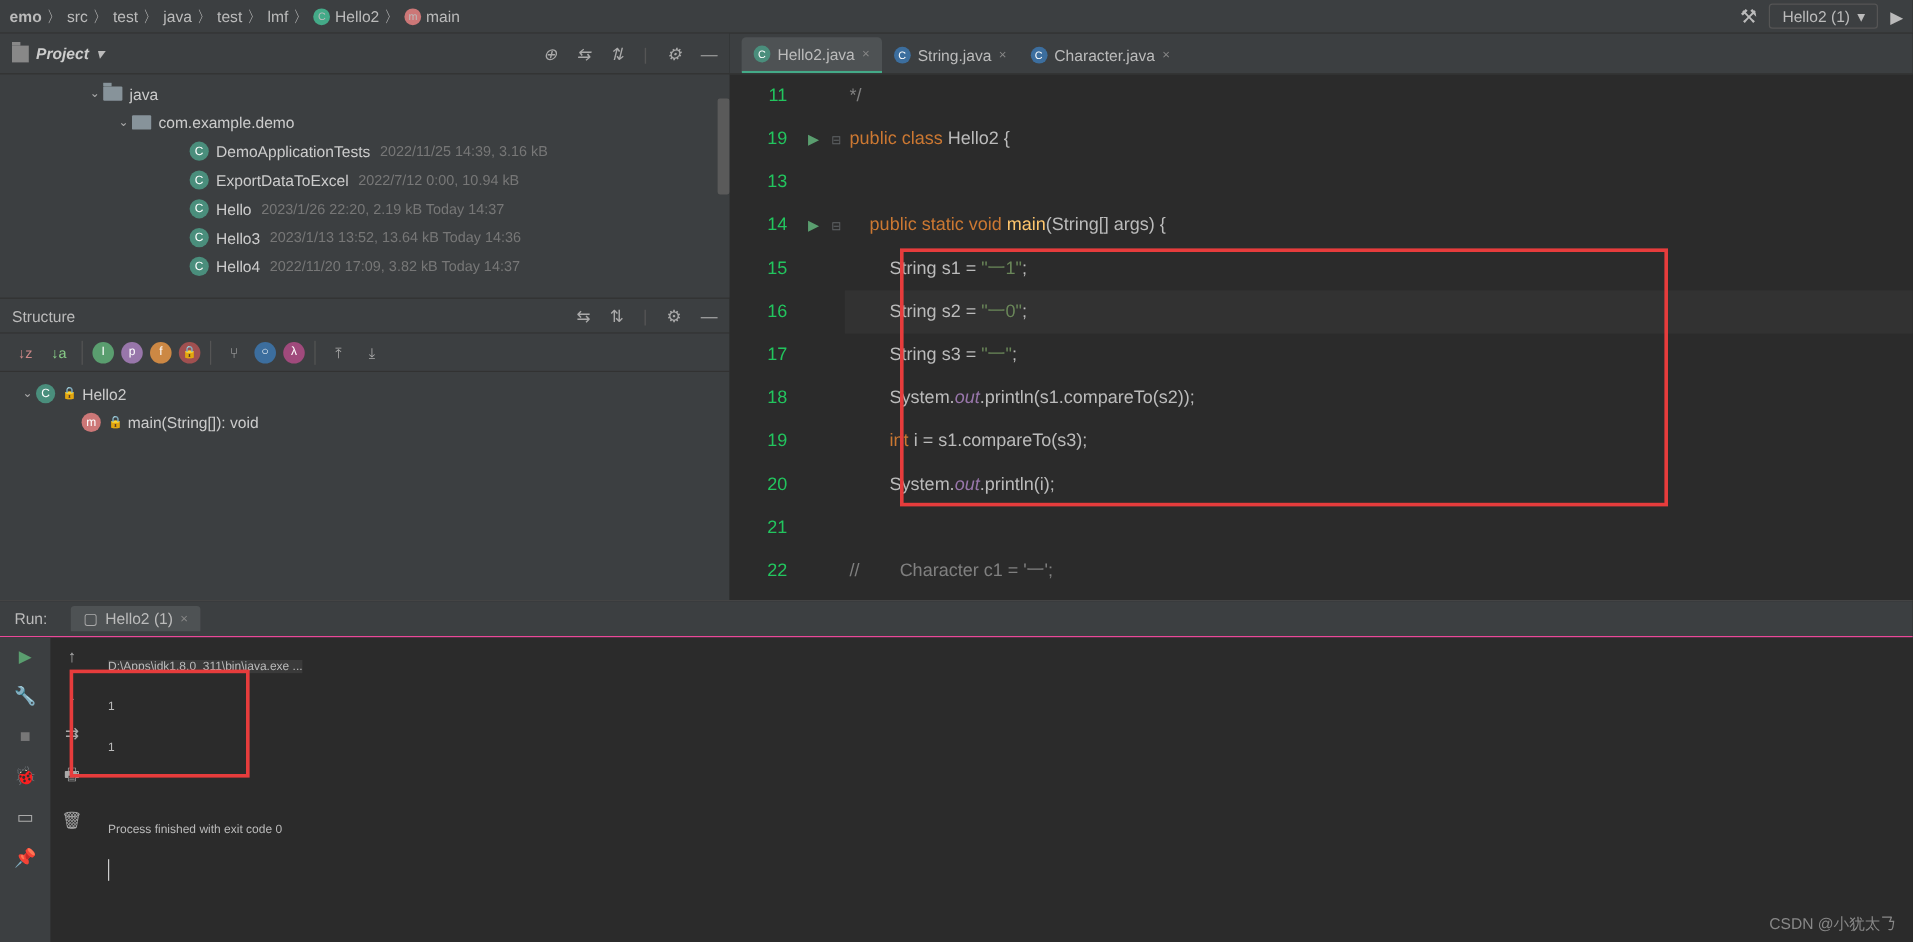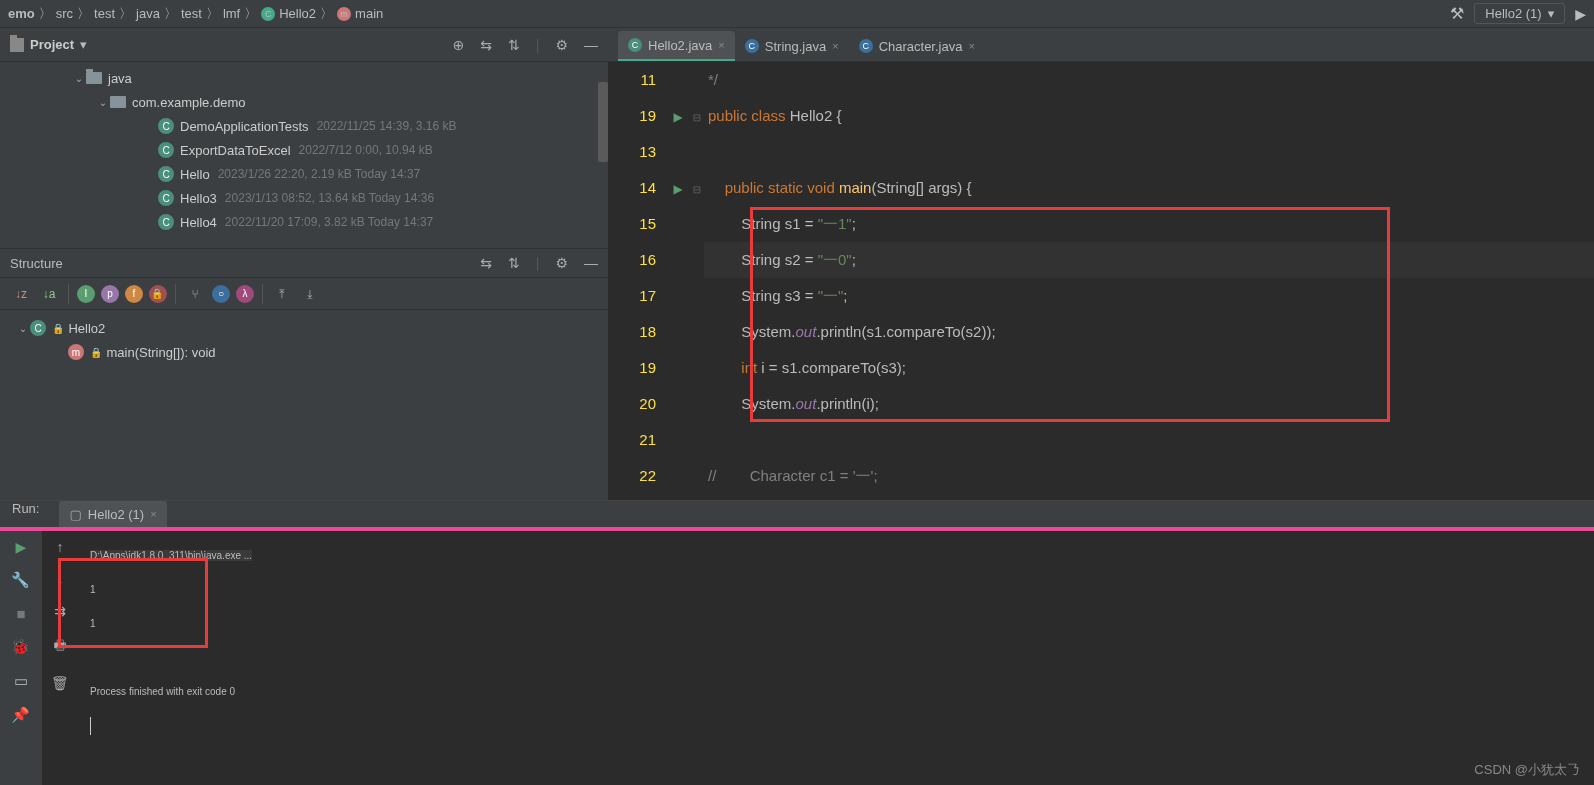--- a/index.html
+++ b/index.html
@@ -10,21 +10,21 @@
 .bc-icon { width:14px; height:14px; border-radius:50%; display:inline-flex; align-items:center; justify-content:center; font-size:9px; margin-right:4px; }
 .bc-c { background:#4a8; color:#fff; }
 .bc-m { background:#c77; color:#fff; }
 .breadcrumb .right { margin-left:auto; display:flex; align-items:center; gap:10px; }
 .hammer-icon { color:#5a9e6f; font-size:16px; }
 .run-config { background:#3c3f41; border:1px solid #555; padding:2px 10px; border-radius:3px; display:flex; align-items:center; gap:6px; }
 .play-grn { color:#5a9e6f; font-size:14px; }
 
 .main-area { display:flex; height:472px; }
 .left-col { width:608px; display:flex; flex-direction:column; }
-.project-header { height:34px; background:#3c3f41; border-bottom:1px solid #323232; display:flex; align-items:center; padding:0 10px; }
+.project-header { height:34px; background:#3c3f41; border-bottom:1px solid #323232; display:flex; align-items:center; padding:0 10px;font-style:italic; }
 .proj-icon { width:14px; height:14px; background:#888; margin-right:6px; display:inline-block; position:relative; }
 .proj-icon::after { content:""; position:absolute; top:-3px; left:0; width:7px; height:3px; background:#888; }
 .proj-title { font-weight:bold; color:#ccc; }
 .proj-dd { margin-left:6px; }
 .hdr-tools { margin-left:auto; display:flex; gap:16px; color:#aaa; font-size:14px; }
 .hdr-tools span { cursor:pointer; }
 
 .project-tree { flex:1; background:#3c3f41; overflow:hidden; padding:4px 0; position:relative; }
 .tree-row { display:flex; align-items:center; height:24px; white-space:nowrap; }
 .tree-arrow { width:14px; color:#aaa; text-align:center; font-size:10px; }
@@ -55,38 +55,38 @@
 .lockbadge { color:#cc8844; margin-right:4px; font-size:10px; }
 
 .editor-col { flex:1; display:flex; flex-direction:column; background:#2b2b2b; }
 .tabs { height:34px; background:#3c3f41; display:flex; align-items:flex-end; border-bottom:1px solid #323232; padding-left:10px; }
 .tab { height:30px; padding:0 10px; display:flex; align-items:center; gap:6px; color:#bbb; border-top-left-radius:4px; border-top-right-radius:4px; }
 .tab.active { background:#4e5254; border-bottom:2px solid #4a8; }
 .tab-icn-c { width:14px; height:14px; border-radius:50%; background:#4a8e7c; color:#fff; font-size:9px; display:inline-flex; align-items:center; justify-content:center; }
 .tab-icn-lib { width:14px; height:14px; border-radius:50%; background:#3c6e9e; color:#fff; font-size:9px; display:inline-flex; align-items:center; justify-content:center; }
 .tab-close { color:#888; font-size:11px; }
 .editor { flex:1; display:flex; font-family:"JetBrains Mono",Consolas,monospace; font-size:15px; line-height:36px; position:relative; }
-.gutter { width:58px; text-align:right; color:#fde047; padding-right:10px; user-select:none; }
+.gutter { width:58px; text-align:right; color:#22c55e; padding-right:10px; user-select:none; }
 .gutter-icons { width:24px; }
 .gut-play { color:#5a9e6f; font-size:12px; }
 .fold-col { width:14px; color:#606366; }
 .fold-mark { font-size:10px; }
 .code { flex:1; white-space:pre; }
 .code .row { height:36px; padding-left:4px; }
 .code .row.curr { background:#323232; }
 .kw { color:#cc7832; }
 .str { color:#6a8759; }
 .fn { color:#ffc66d; }
 .cmt { color:#808080; }
 .field { color:#9876aa; font-style:italic; }
 .redbox { position:absolute; border:3px solid #e63c3c; pointer-events:none; }
 .redbox.r1 { left:750px; top:207px; width:640px; height:215px; }
 
 .run-panel { height:285px; background:#2b2b2b; border-top:1px solid #444; display:flex; flex-direction:column; position:relative; }
-.run-head { height:30px; background:#3c3f41; display:flex; padding:0 12px; border-bottom:4px solid #ec4899; }
+.run-head { height:30px; background:#3c3f41; display:flex; align-items:center; padding:0 12px; border-bottom:1px solid #ec4899; }
 .run-tab { display:flex; align-items:center; gap:6px; background:#4e5254; padding:3px 10px; border-radius:3px 3px 0 0; margin-left:20px; }
 .run-body { flex:1; display:flex; }
 .run-gutter { width:42px; background:#3c3f41; display:flex; flex-direction:column; align-items:center; padding-top:8px; gap:16px; color:#aaa; font-size:15px; }
 .run-gutter2 { width:36px; display:flex; flex-direction:column; align-items:center; padding-top:8px; gap:16px; color:#aaa; font-size:14px; }
 .run-console { flex:1; padding:8px 12px; font-family:Consolas,monospace; font-size:10px; line-height:34px; position:relative; }
 .run-console .cmd { background:#3a3a3a; }
 .cursor { display:inline-block; width:1px; height:18px; background:#ccc; vertical-align:middle; }
 .redbox.r2 { left:58px; top:558px; width:150px; height:90px; }
 .watermark { position:absolute; right:14px; bottom:6px; color:#888; font-size:13px; }
 </style>
@@ -164,21 +164,21 @@
         <div class="tree-row p3">
           <span class="tree-arrow"></span>
           <span class="cls-icn">C</span>
           <span class="tree-name">Hello</span>
           <span class="tree-meta">2023/1/26 22:20, 2.19 kB Today 14:37</span>
         </div>
         <div class="tree-row p3">
           <span class="tree-arrow"></span>
           <span class="cls-icn">C</span>
           <span class="tree-name">Hello3</span>
-          <span class="tree-meta">2023/1/13 08:52, 13.64 kB Today 14:36</span>
+          <span class="tree-meta">2023/1/13 13:52, 13.64 kB Today 14:36</span>
         </div>
         <div class="tree-row p3">
           <span class="tree-arrow"></span>
           <span class="cls-icn">C</span>
           <span class="tree-name">Hello4</span>
           <span class="tree-meta">2022/11/20 17:09, 3.82 kB Today 14:37</span>
         </div>
       </div>
 
     <div class="structure-header">

